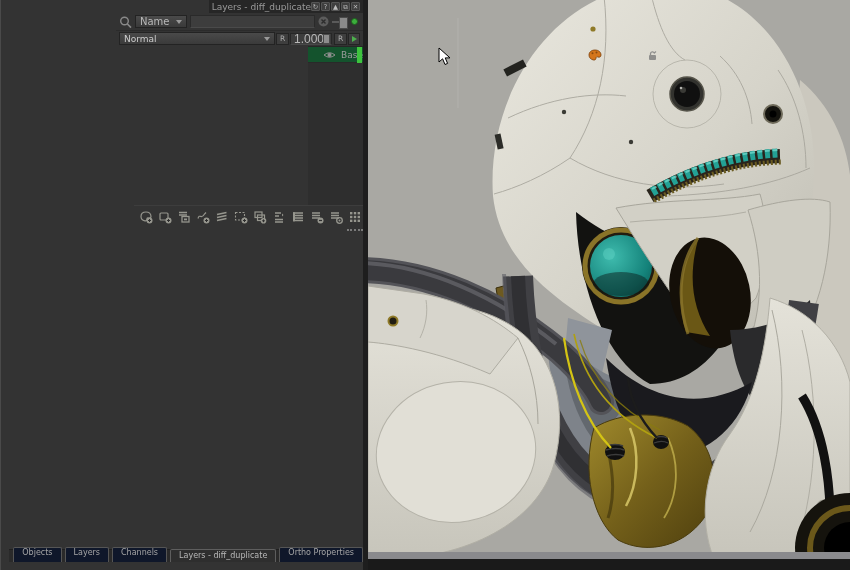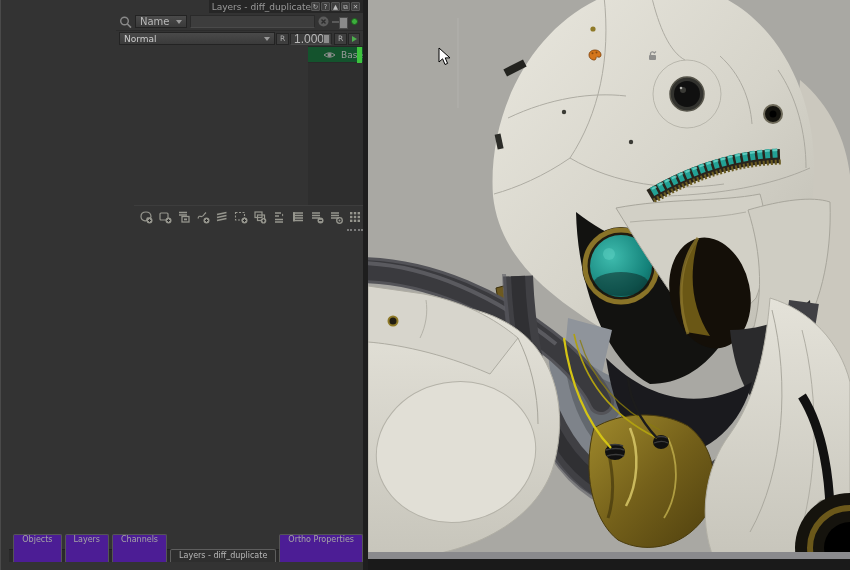--- a/index.html
+++ b/index.html
@@ -45,21 +45,21 @@
   .cursor { position:absolute; left:130px; top:0; z-index:5; }
 
   .toolbar { height:22px; background:#333; border-top:1px solid #3d3d3d; display:flex; align-items:center; padding-left:3px; gap:2px; flex:none; }
   .tool-btn { width:17px; height:18px; display:flex; align-items:center; justify-content:center; background:transparent; border:none; }
   .grip-row { height:6px; background:#333; display:flex; justify-content:center; align-items:center; flex:none; }
   .grip { width:16px; border-top:2px dotted #7a7a7a; }
 
   .empty-area { flex:1; background:#2d2d2d; border-top:1px solid #282828; }
 
   .bottom-tabs { height:13px; background:#2a2a2a; border-top:1px solid #202020; display:flex; align-items:flex-end; padding-left:4px; gap:3px; flex:none; }
-  .btab { height:28px; line-height:10px; padding:0 8px; font-size:8px; color:#a5a5a5; background:#4c1d95; border:1px solid #555; border-bottom:none; border-radius:2px 2px 0 0; white-space:nowrap; }
+  .btab { height:15px; line-height:10px; padding:0 8px; font-size:8px; color:#a5a5a5; background:#0f172a; border:1px solid #555; border-bottom:none; border-radius:2px 2px 0 0; white-space:nowrap; }
   .btab.active { height:13px; line-height:12px; background:#2e2e2e; color:#b8b8b8; border-color:#5e5e5e; }
   .bottom-strip { height:8px; background:#1c1c1c; flex:none; }
 
   
   .viewport { width:482px; height:570px; display:flex; flex-direction:column; background:#1a1a1a; }
   .vp-tabs { height:11px; display:flex; gap:2px; padding:0 2px; background:#1a1a1a; flex:none; }
   .vtab { flex:1; font-size:8px; color:#8e8e8e; background:#2d2d2d; text-align:center; line-height:11px; white-space:nowrap; }
   .vtab.active { color:#bcbcbc; background:#313131; border-top:1px solid #dcdcdc; line-height:10px; }
   .scene { display:block; width:482px; height:559px; }
 </style>

